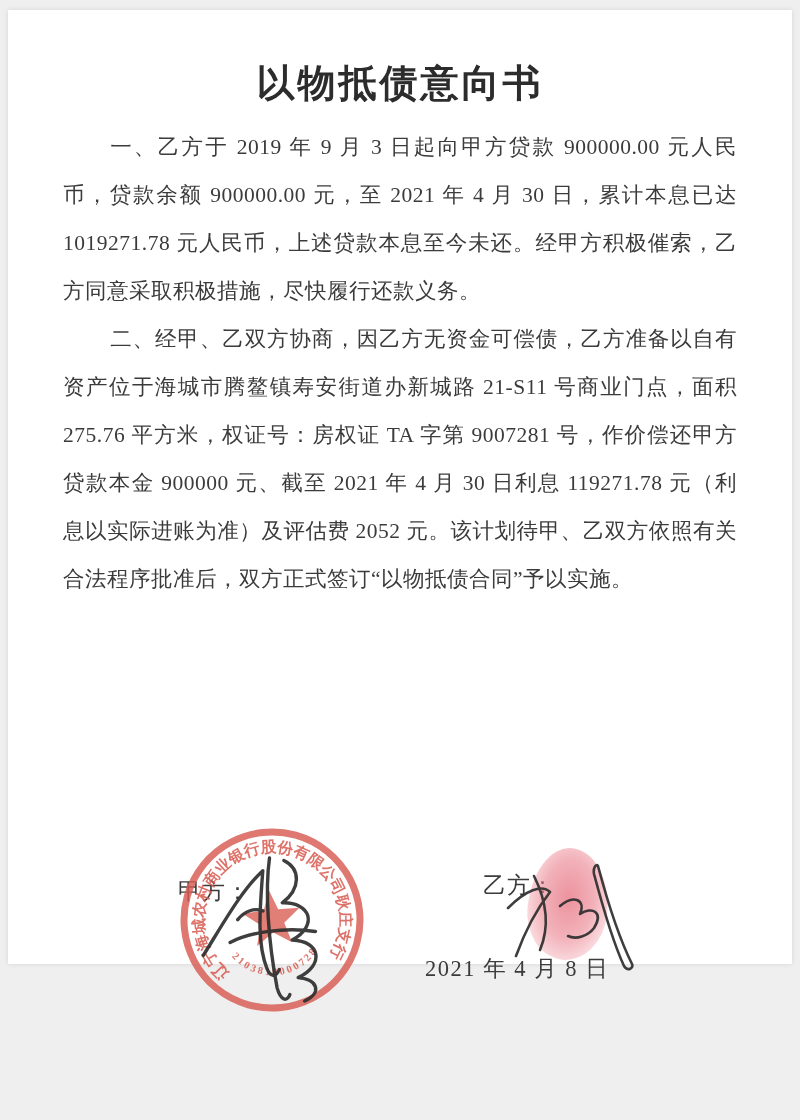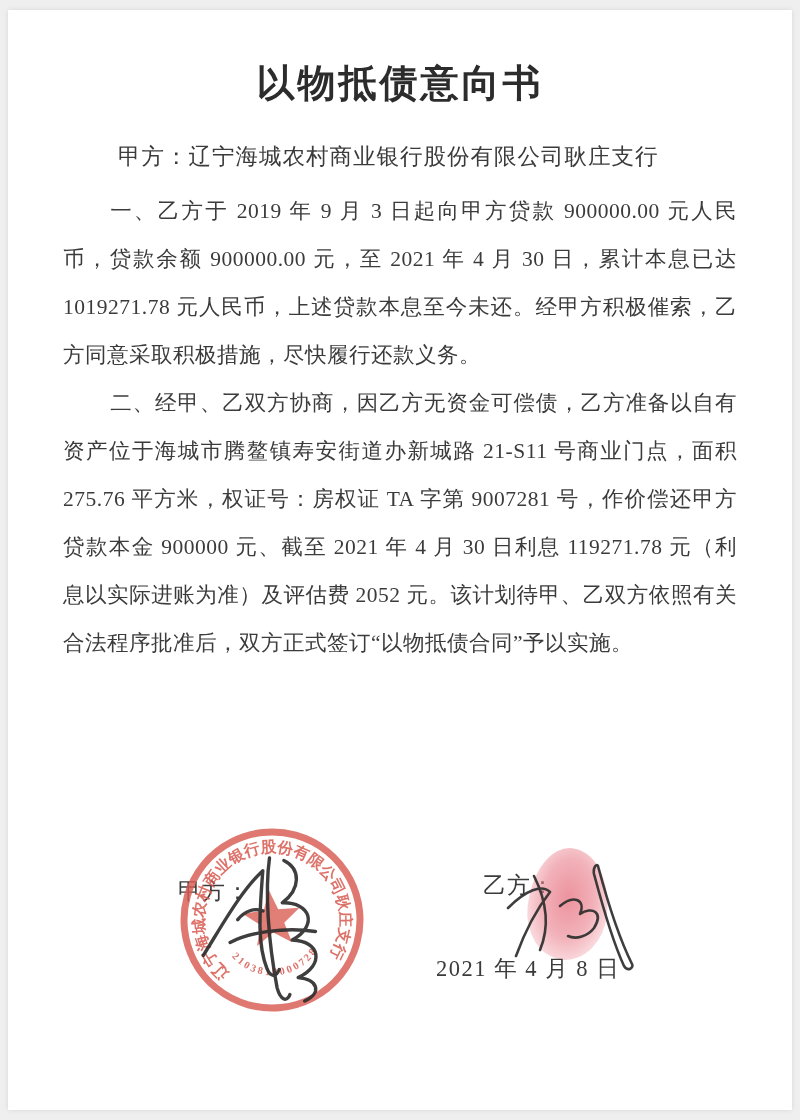--- a/index.html
+++ b/index.html
@@ -17,21 +17,21 @@
     font-family: "Liberation Serif", serif;
   }
   .stage {
     position: relative;
     width: 800px; height: 1120px;
     background: var(--scan-background);
   }
   .page {
     position: absolute;
     left: 8px; top: 10px;
-    width: 784px; height: 1100px;
+    width: 784px; height: 954px;
     background: #ffffff;
     box-shadow: 0 0 5px rgba(0,0,0,0.10);
   }
   .content {
     position: relative;
     width: 100%; height: 100%;
     padding: 0 55px;
     color: var(--text-gray);
   }
   .doc-title {
@@ -102,36 +102,35 @@
       rgba(255,255,255,0) 100%);
     transform: rotate(6deg);
   }
   .sig-b-svg {
     position: absolute;
     left: 0; top: 0;
     width: 165px; height: 135px;
   }
   .sig-date {
     position: absolute;
-    left: 428px; top: 107px;
+    left: 417px; top: 107px;
     font-size: 22.5px;
     letter-spacing: 1.5px;
     color: var(--text-gray);
   }
 </style>
 </head>
 <body>
 
 <div class="stage">
   <div class="page">
     <div class="content">
 
       <h1 class="doc-title">以物抵债意向书</h1>
 
-      <p class="party-line party-a-line">甲方：辽宁海城农村商业银行股份有限公司耿庄支行</p>
 
 
       <p class="body-para para-1">一、乙方于 2019 年 9 月 3 日起向甲方贷款 900000.00 元人民币，贷款余额 900000.00 元，至 2021 年 4 月 30 日，累计本息已达 1019271.78 元人民币，上述贷款本息至今未还。经甲方积极催索，乙方同意采取积极措施，尽快履行还款义务。</p>
 
       <p class="body-para para-2">二、经甲、乙双方协商，因乙方无资金可偿债，乙方准备以自有资产位于海城市腾鳌镇寿安街道办新城路 21-S11 号商业门点，面积 275.76 平方米，权证号：房权证 TA 字第 9007281 号，作价偿还甲方贷款本金 900000 元、截至 2021 年 4 月 30 日利息 119271.78 元（利息以实际进账为准）及评估费 2052 元。该计划待甲、乙双方依照有关合法程序批准后，双方正式签订“以物抵债合同”予以实施。</p>
 
       <div class="sig-area">
 
         <span class="sig-label label-a">甲方：</span>
 

